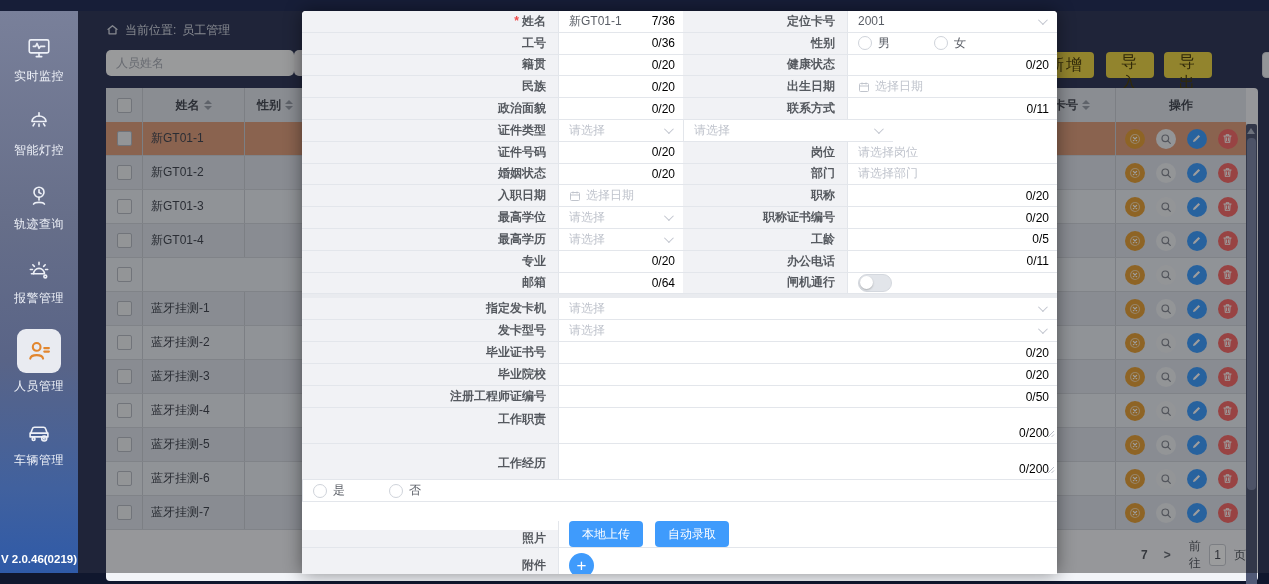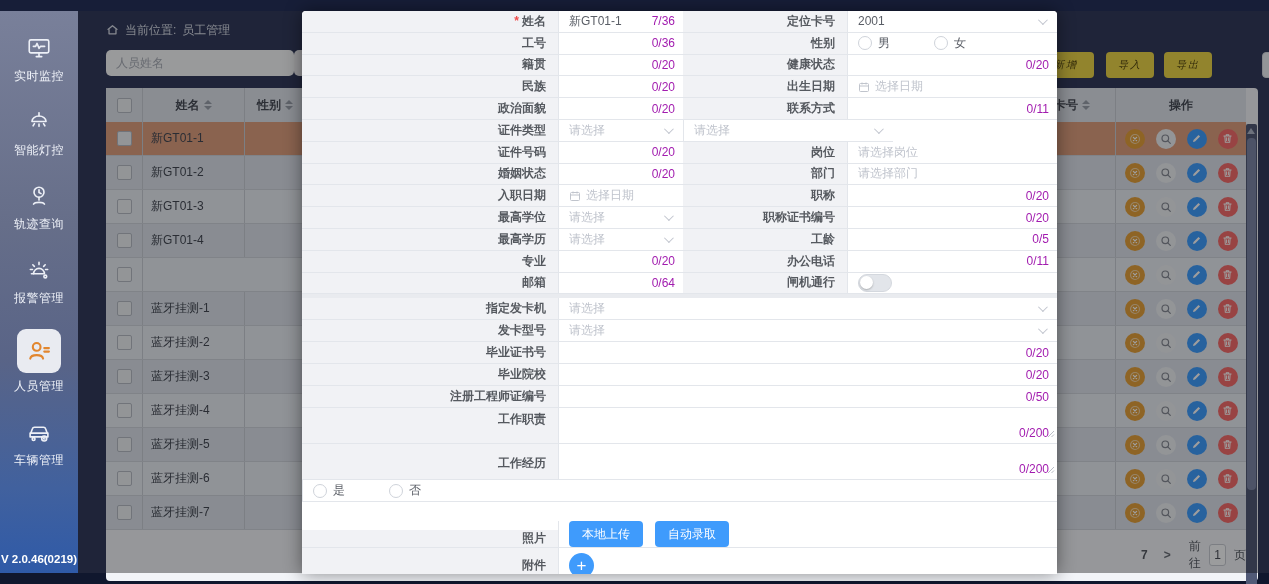--- a/index.html
+++ b/index.html
@@ -17,21 +17,21 @@
   .nav-item.active .nicon{width:44px;height:44px;background:#e9ebf1;border-radius:9px;}
   .version{margin-top:auto;margin-bottom:8px;color:#ffffff;font-weight:bold;font-size:11.5px;white-space:nowrap;}
   
   .content{position:absolute;left:78px;top:11px;width:1191px;height:562px;background:#323b5c;}
   .breadcrumb{position:absolute;left:28px;top:11px;color:#d9dde8;display:flex;align-items:center;gap:6px;}
   .search-input{position:absolute;left:28px;top:39px;width:168px;height:26px;border:none;border-radius:5px;
     background:#f7f8fa;padding:0 10px;font-size:12px;color:#5a5e66;outline:none;}
   .search-input::placeholder{color:#a7acb6;}
   .sliver-btn{position:absolute;left:216px;top:39px;width:48px;height:26px;background:#f2f3f6;border-radius:5px;}
   .ybtn{position:absolute;top:41px;height:26px;border-radius:4px;background:#ecd64a;color:#4f430f;
-    border:none;font-size:10px;letter-spacing:2px;padding:0 10px;cursor:pointer;font-style:italic;}
+    border:none;font-size:16px;letter-spacing:2px;padding:0 10px;cursor:pointer;}
   .ybtn.dis{background:#eef0f5;color:#9aa0ab;border:1px solid #d5d9e0;letter-spacing:1px;}
   
   .card{position:absolute;left:28px;top:77px;width:1152px;height:493px;background:#f2f4f8;border-radius:4px;}
   .thead{position:absolute;left:0;top:0;width:1140px;height:34px;background:#dfe4ec;display:flex;
     align-items:center;color:#474c57;font-weight:bold;}
   .tbody{position:absolute;left:0;top:34px;width:1140px;}
   .trow{height:34px;display:flex;align-items:center;color:#454a55;border-bottom:1px solid #cfd4dc;box-sizing:border-box;}
   .trow.odd{background:#e9edf4;}
   .trow.even{background:#dde3ec;}
   .trow.selected{background:#dfa080;}
@@ -67,21 +67,21 @@
   .m-gap{height:4px;background:#e9ebef;}
   .m-row{display:flex;height:21.8px;box-sizing:border-box;}
   .m-row.h22{height:22px;}.m-row.h36{height:36px;}.m-row.h46{height:46px;align-items:flex-end;}.m-row.h36a{height:36px;}
   .cell{box-sizing:border-box;border-bottom:1px solid #e3e6eb;display:flex;align-items:center;}
   .lblc{background:#f1f2f5;justify-content:flex-end;padding-right:12px;color:#55595f;font-weight:bold;}
   .valc{background:#fff;padding-left:10px;position:relative;color:#5a5e66;border-left:1px solid #e3e6eb;}
   .l-lbl{width:256px;}.l-val{width:125px;}.r-lbl{width:164px;}.r-val{width:210px;}
   .f-lbl{width:256px;}.f-val{flex:1;}
   .req{color:#f04b4b;margin-right:3px;font-weight:bold;}
   .ph{color:#bfc3cc;}
-  .counter{position:absolute;right:8px;color:#a21caf;}
+  .counter{position:absolute;right:8px;color:#000000;}
   .counter.ta{bottom:3px;top:auto;}
   .chev{position:absolute;right:12px;width:6px;height:6px;border-right:1.4px solid #c2c6cf;
     border-bottom:1.4px solid #c2c6cf;transform:rotate(45deg) translateY(-2px);}
   .radio{width:12px;height:12px;border:1px solid #cfd3da;border-radius:50%;background:#fff;margin-right:6px;flex:none;}
   .radio-lab{margin-right:44px;color:#5a5e66;}
   .switch{width:32px;height:16px;background:#e2e5ea;border:1px solid #d4d8de;border-radius:9px;position:relative;}
   .switch .knob{position:absolute;left:1px;top:1px;width:13px;height:13px;background:#fff;border-radius:50%;
     box-shadow:0 1px 2px rgba(0,0,0,.25);}
   .bbtn{height:26px;padding:0 13px;border:none;border-radius:4px;background:#3f9bfc;color:#fff;
     font-size:12px;margin-right:12px;cursor:pointer;}

